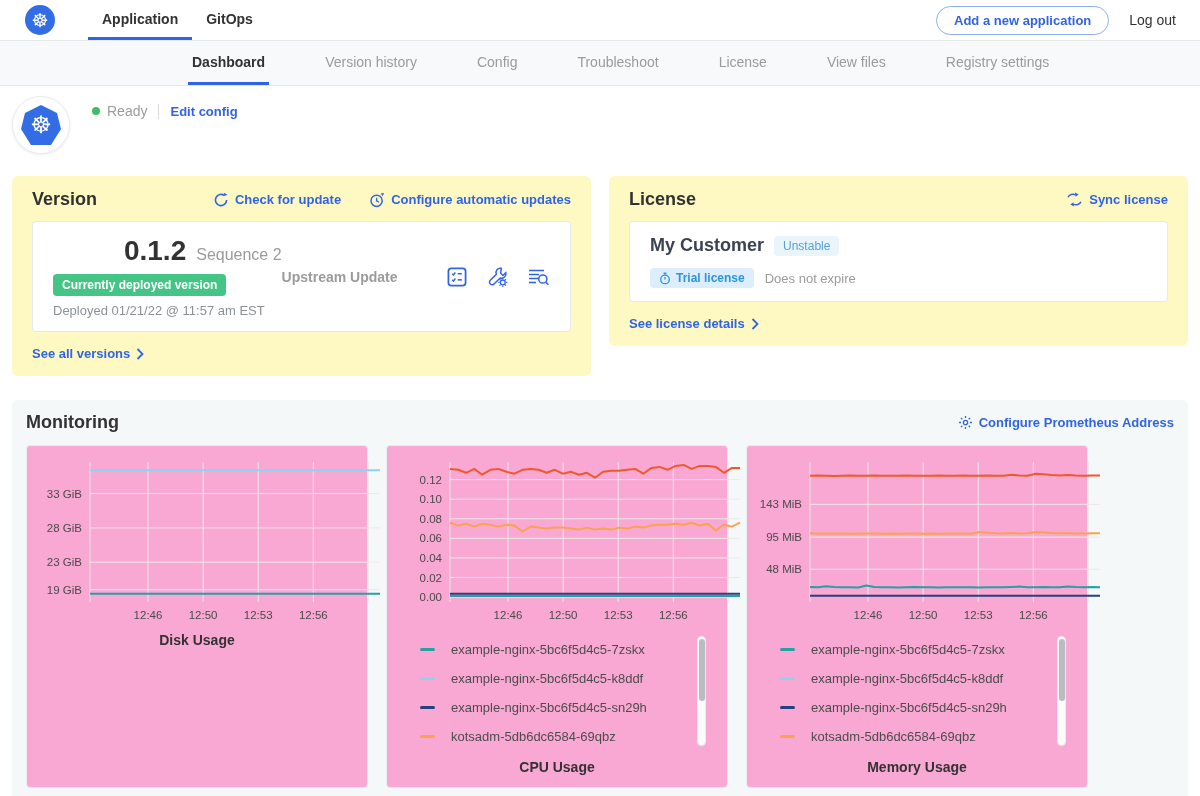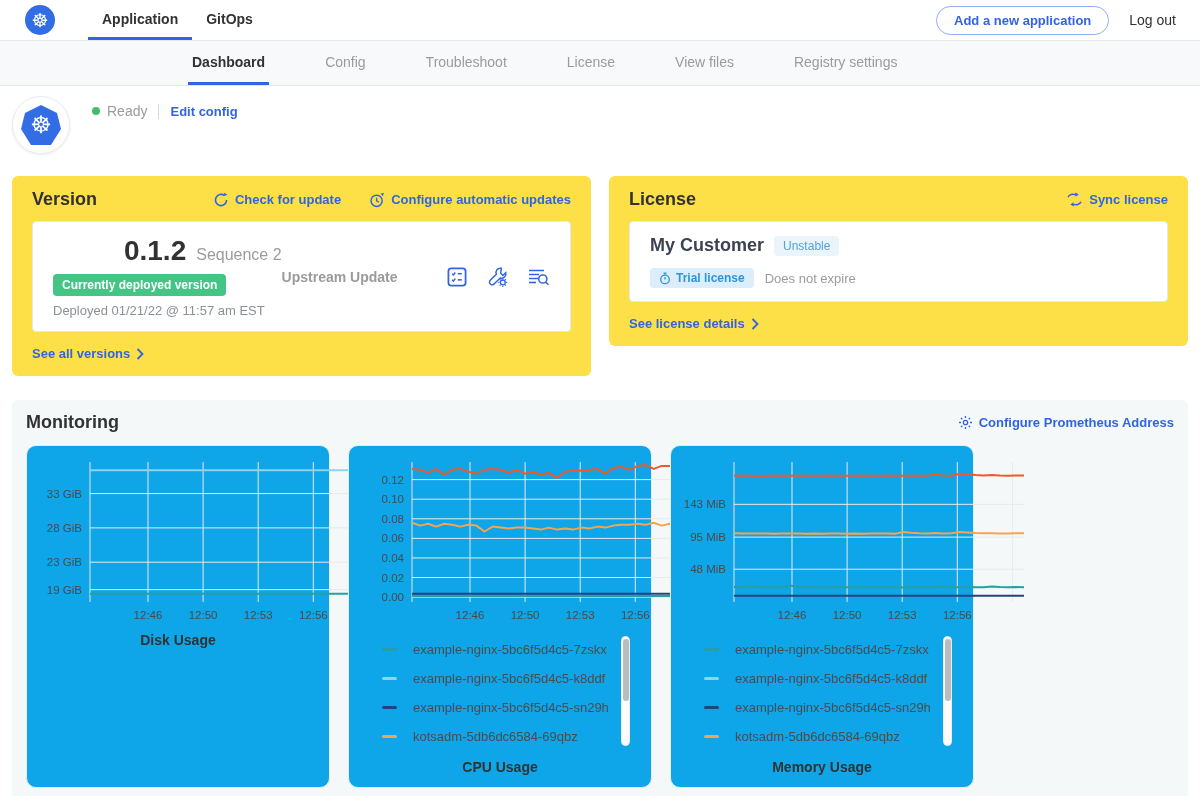--- a/index.html
+++ b/index.html
@@ -36,21 +36,21 @@
   .app-head-text { margin-left:22px; }
   .app-title { font-size:30px; font-weight:bold; color:#323232; margin-top:2px; }
   .app-status-row { display:flex; align-items:center; margin-top:7px; }
   .status-dot { width:8px; height:8px; border-radius:50%; background:#44bb66; }
   .status-text { margin-left:7px; font-size:14px; color:#9b9b9b; }
   .v-divider { width:1px; height:15px; background:#d5d9dc; margin:0 11px; }
   .link { color:#3164e5; font-weight:bold; font-size:13px; cursor:pointer; display:inline-flex; align-items:center; gap:6px; }
 
   
   .cards-row { display:flex; gap:18px; padding:8px 12px 0 12px; align-items:flex-start; }
-  .panel { background:#fde047; border-radius:6px; padding:13px 20px 14px 20px; flex:1; }
+  .panel { background:#fef9c3; border-radius:6px; padding:13px 20px 14px 20px; flex:1; }
   .panel-head { display:flex; align-items:center; justify-content:space-between; }
   .panel-title { font-size:18px; font-weight:bold; color:#323232; }
   .panel-head-links { display:flex; gap:28px; }
   .inner-box { background:#fff; border:1px solid #e3e9ec; border-radius:4px; margin-top:11px; padding:13px 20px; }
 
   .version-inner { display:flex; align-items:center; }
   .version-left { width:46%; }
   .version-line { display:flex; align-items:baseline;justify-content:flex-end; }
   .version-number { font-size:28px; font-weight:bold; color:#323232; }
   .sequence { margin-left:10px; font-size:16px; color:#9b9b9b; }
@@ -66,21 +66,21 @@
   .license-name { font-size:18px; font-weight:bold; color:#3b4252; }
   .badge-light { margin-left:10px; background:#eaf4fb; color:#57a0d6; font-size:12px; padding:3px 9px; border-radius:4px; }
   .license-row2 { display:flex; align-items:center; margin-top:12px; }
   .badge-trial { display:inline-flex; align-items:center; gap:5px; background:#dceefb; color:#3095d8;
                  font-size:12px; font-weight:bold; padding:3px 9px; border-radius:4px; }
   .no-expire { margin-left:11px; font-size:13px; color:#9b9b9b; }
 
   
   .monitoring { margin:24px 12px 0 12px; background:#f5f8f9; border-radius:6px; padding:12px 14px 14px 14px; }
   .charts-row { display:flex; gap:18px; margin-top:12px; }
-  .chart-card { width:304px; background:#0ea5e9; border:1px solid #e7ecef; border-radius:10px;
+  .chart-card { width:342px; background:#f9a8d4; border:1px solid #e7ecef; border-radius:4px;
                 padding:10px 11px 12px 11px; display:flex; flex-direction:column; }
   .legend { position:relative; height:118px; margin-top:9px; padding-top:2px; }
   .legend-item { display:flex; align-items:center; height:29px; padding-left:22px; }
   .legend-swatch { width:15px; height:3px; border-radius:2px; flex:none; }
   .legend-label { margin-left:16px; font-size:13px; color:#4c4c4c; white-space:nowrap; }
   .legend-scrollbar { position:absolute; top:3px; right:10px; width:9px; height:110px; background:#fcfcfc;
                       border:1px solid #ececec; border-radius:5px; cursor:pointer; }
   .legend-scrollbar-thumb { width:6px; height:62px; background:#b8bdc2; border-radius:4px; margin:2px 0 0 0.5px; }
   .chart-title { text-align:center; font-size:14px; font-weight:bold; color:#323232; margin-top:8px; }
 
@@ -95,20 +95,21 @@
       <div class="topnav-tab active">Application</div>
       <div class="topnav-tab">GitOps</div>
     </div>
   <div class="topnav-spacer"></div>
   <button class="add-app-btn">Add a new application</button>
   <span class="logout">Log out</span>
 </div>
 
 <div class="subnav">
     <div class="subnav-tab active">Dashboard</div>
+    <div class="subnav-tab">Version history</div>
     <div class="subnav-tab">Config</div>
     <div class="subnav-tab">Troubleshoot</div>
     <div class="subnav-tab">License</div>
     <div class="subnav-tab">View files</div>
     <div class="subnav-tab">Registry settings</div>
   </div>
 
 <div class="app-header">
   <div class="app-icon-ring">
     <div class="app-icon-hept">☸</div>

